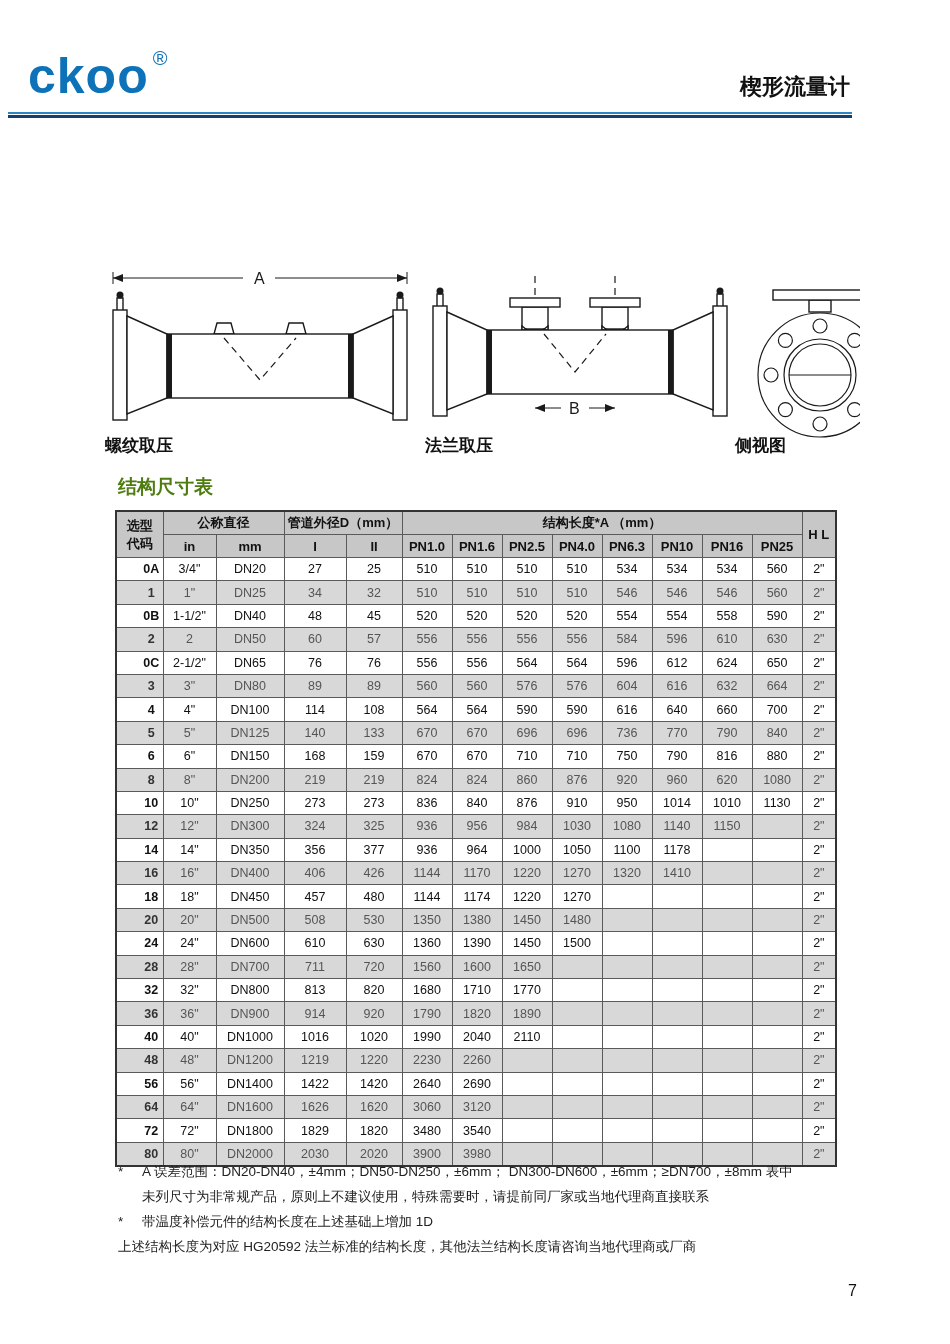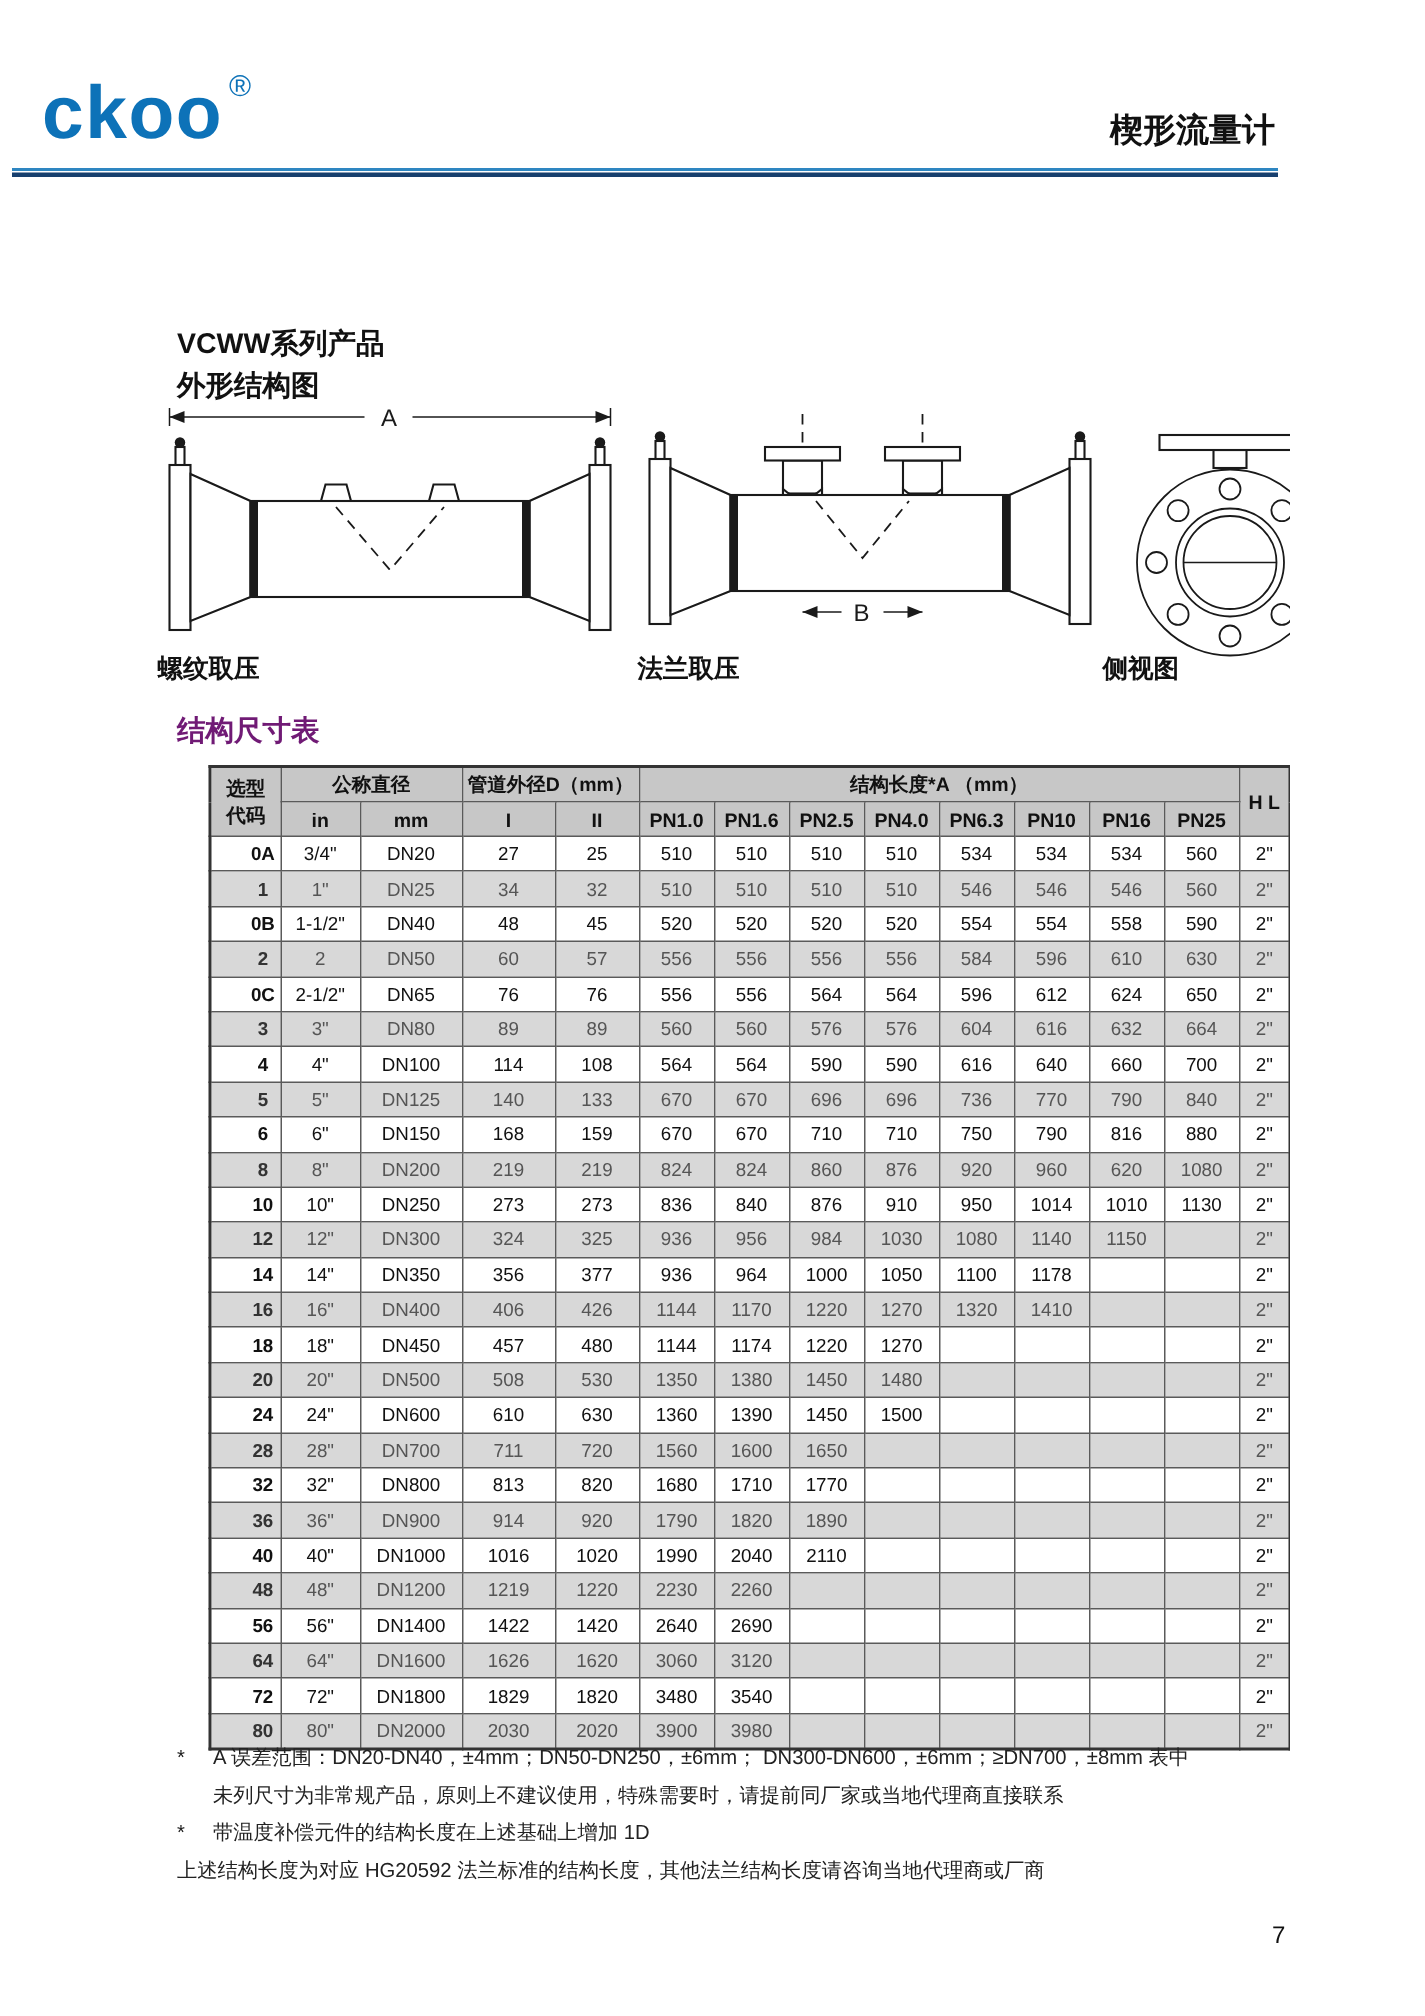--- a/index.html
+++ b/index.html
@@ -19,22 +19,22 @@
   .diagram{position:absolute;}
   .diagram svg{display:block;}
   .diagram .shape{fill:#fff;stroke:#1a1a1a;stroke-width:1.4;}
   .diagram .line{fill:none;stroke:#1a1a1a;stroke-width:1.2;}
   .diagram .thin{fill:none;stroke:#1a1a1a;stroke-width:1;}
   .diagram .solid{fill:#1a1a1a;stroke:none;}
   .diagram .dashed{fill:none;stroke:#1a1a1a;stroke-width:1.2;stroke-dasharray:7 5;}
   .diagram text{font-family:"Liberation Sans","DejaVu Sans",sans-serif;font-size:16px;fill:#1a1a1a;}
   .diagram-label{position:absolute;left:0;right:0;font-size:17px;font-weight:700;color:#111;}
   
-  .table-title{position:absolute;left:118px;top:474px;font-size:19px;font-weight:700;color:#701a75;}
-  .dim-table{position:absolute;left:115px;top:510px;width:720px;border-collapse:collapse;table-layout:fixed;border:2px solid #333;margin-left:24px;}
+  .table-title{position:absolute;left:118px;top:474px;font-size:19px;font-weight:700;color:#4d7c0f;}
+  .dim-table{position:absolute;left:115px;top:510px;width:720px;border-collapse:collapse;table-layout:fixed;border:2px solid #333;}
   .dim-table th,.dim-table td{border:1px solid #5a5a5a;text-align:center;vertical-align:middle;padding:0 1px;overflow:hidden;white-space:nowrap;}
   .dim-table th{background:#c7c7c7;font-size:13px;font-weight:700;color:#111;height:22px;}
   .dim-table td{font-size:12.5px;height:22.4px;color:#111;}
   .dim-table tr.gray td{background:#d8d8d8;color:#555;}
   .dim-table td.code{font-weight:700;color:#111;padding-left:24px;}
   .dim-table tr.gray td.code{color:#333;}
   
   .notes{position:absolute;left:118px;top:1160px;width:760px;font-size:13.5px;line-height:1.85;color:#222;}
   .note-row{display:flex;}
   .note-marker{width:24px;flex:0 0 24px;}
@@ -45,24 +45,20 @@
 </head>
 <body>
 
 <div class="page">
 
   <div class="logo"><span>ckoo</span><sup>®</sup></div>
   <div class="doc-title">楔形流量计</div>
   <div class="rule-light"></div>
   <div class="rule-dark"></div>
 
-  <div class="sec-title">
-    <div>VCWW系列产品</div>
-    <div>外形结构图</div>
-  </div>
 
   <div class="diagram" style="left:105px;top:268px;width:310px;height:192px;">
     <svg width="310" height="168" viewBox="0 0 310 168">
       <g>
         <line class="thin" x1="8" y1="4" x2="8" y2="16"></line>
         <line class="thin" x1="302" y1="4" x2="302" y2="16"></line>
         <line class="thin" x1="8" y1="10" x2="138" y2="10"></line>
         <line class="thin" x1="170" y1="10" x2="302" y2="10"></line>
         <polygon class="solid" points="8,10 18,6 18,14"></polygon>
         <polygon class="solid" points="302,10 292,6 292,14"></polygon>

